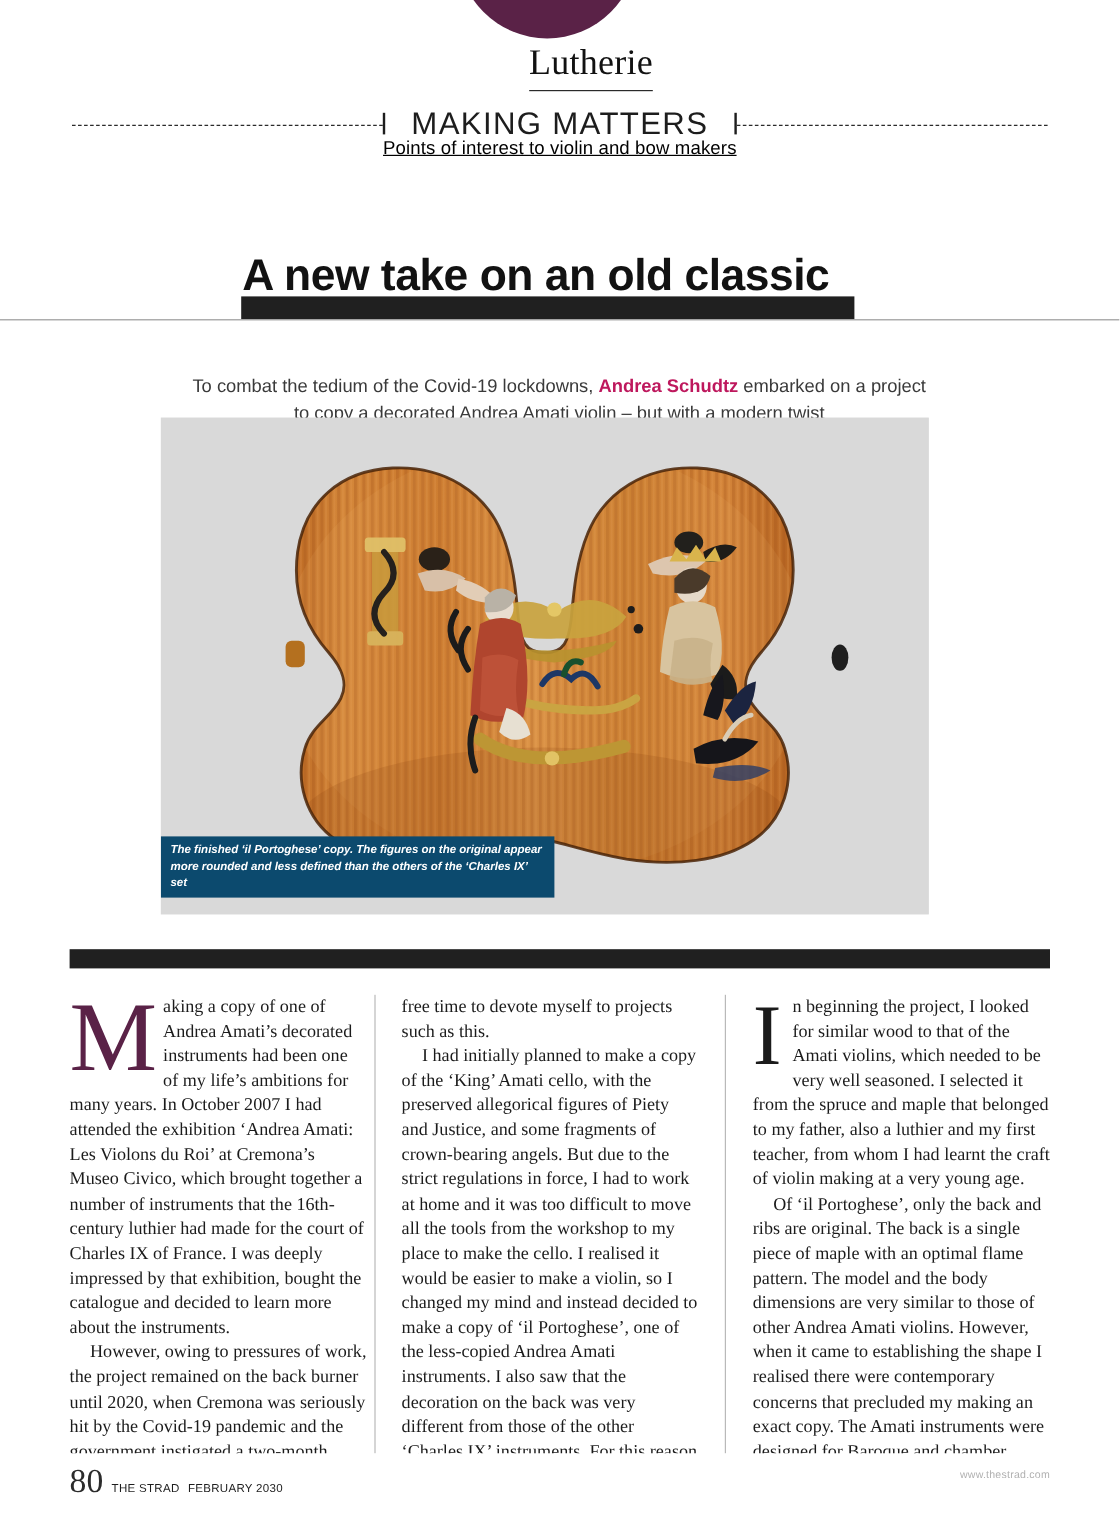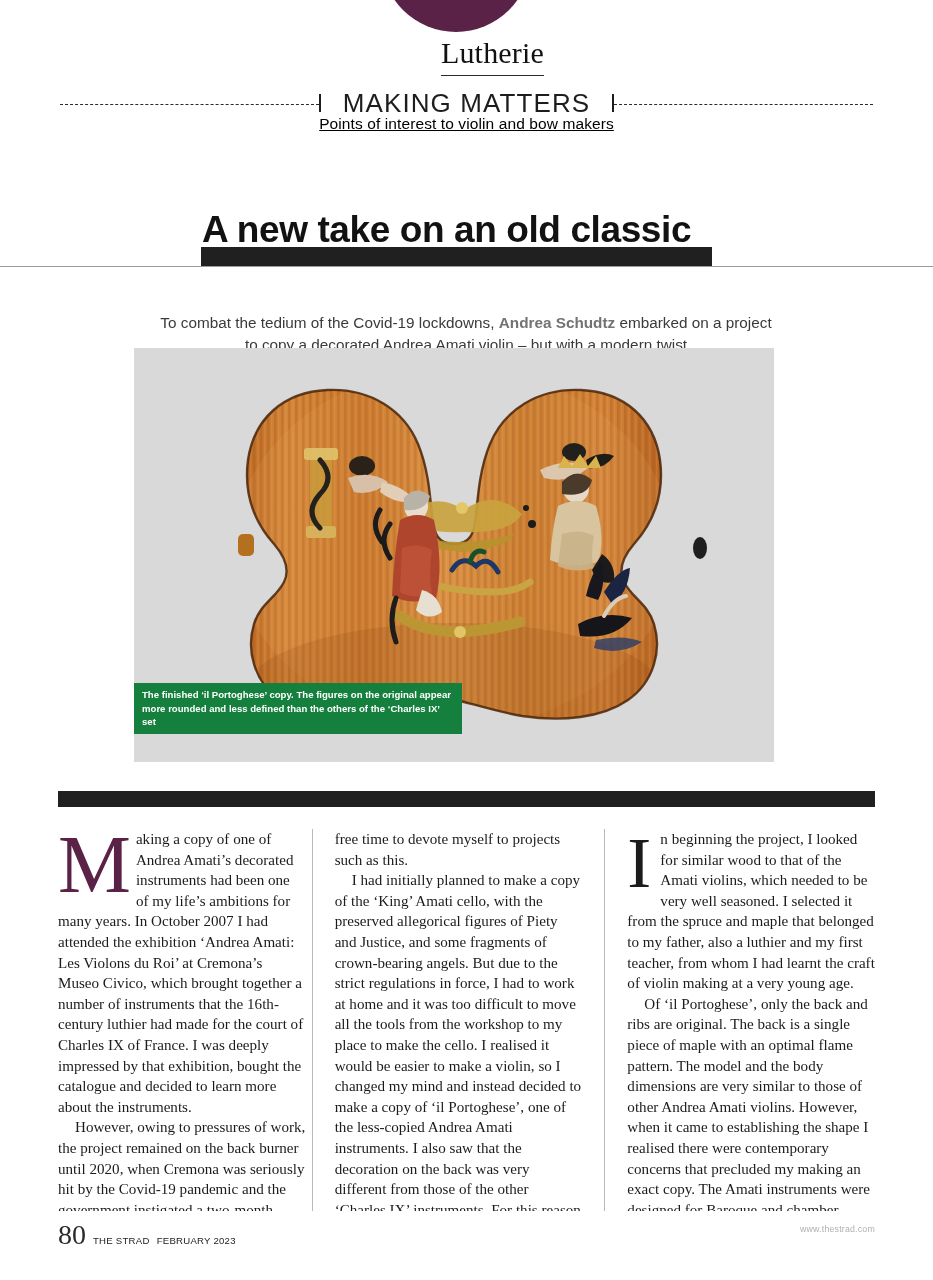--- a/index.html
+++ b/index.html
@@ -122,45 +122,46 @@
   .standfirst {
     position: absolute;
     left: 156px;
     top: 297px;
     width: 620px;
     text-align: center;
     font-size: 15.3px;
     line-height: 22px;
     color: #3a3a3a;
   }
-  .standfirst b { font-weight: 700; color: #737373; }
+  .standfirst b { font-weight: 700; color: #be185d; }
 
   
   .photo {
     position: absolute;
     left: 134px;
     top: 348px;
     width: 640px;
     height: 414px;
     background: #d9d9d9;
     overflow: hidden;
   }
   .photo svg { display: block; width: 100%; height: 100%; }
 
   .caption {
     position: absolute;
     left: 0;
-    bottom: 28px;
-    background: #15803d;
+    bottom: 14px;
+    background: #0c4a6e;
     color: #ffffff;
     font-size: 9.6px;
     line-height: 13.2px;
     font-weight: 700;
     padding: 5px 8px 6px 8px;
     max-width: 312px;
+    font-style: italic;
   }
 
   .black-bar-bottom {
     position: absolute;
     left: 58px;
     top: 791px;
     width: 817px;
     height: 16px;
     background: #202020;
   }
@@ -426,15 +427,15 @@
   <div class="col right">
     <p><span class="dropcap dark">I</span><span>n beginning the project, I looked for similar wood to that of the Amati violins, which needed to be very well seasoned. I selected it from the spruce and maple that belonged to my father, also a luthier and my first teacher, from whom I had learnt the craft of violin making at a very young age.</span></p>
     <p>Of ‘il Portoghese’, only the back and ribs are original. The back is a single piece of maple with an optimal flame pattern. The model and the body dimensions are very similar to those of other Andrea Amati violins. However, when it came to establishing the shape I realised there were contemporary concerns that precluded my making an exact copy. The Amati instruments were designed for Baroque and chamber music, which was composed for a small</p>
   </div>
 
 </div>
 
 <div class="footer-left">
   <span class="folio">80</span>
   <span class="footer-mag">THE STRAD</span>
-  <span class="footer-issue">FEBRUARY 2023</span>
+  <span class="footer-issue">FEBRUARY 2030</span>
 </div>
 <div class="footer-url">www.thestrad.com</div>
 
 </body></html>

